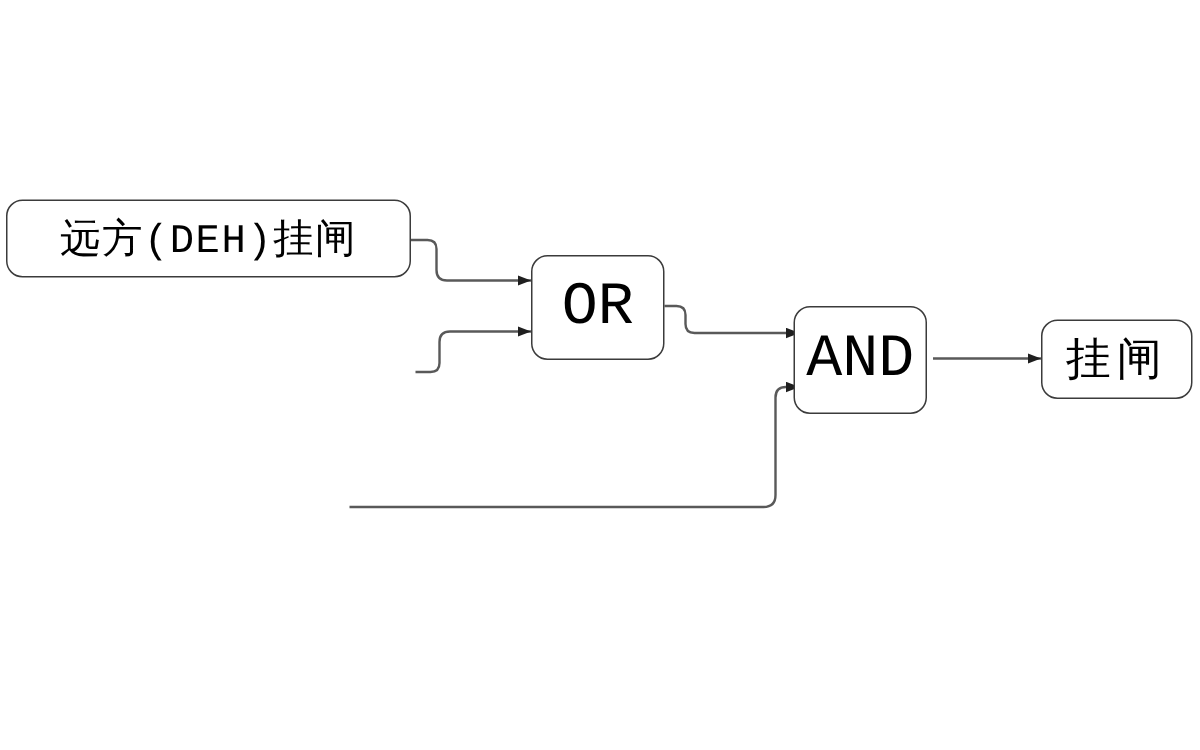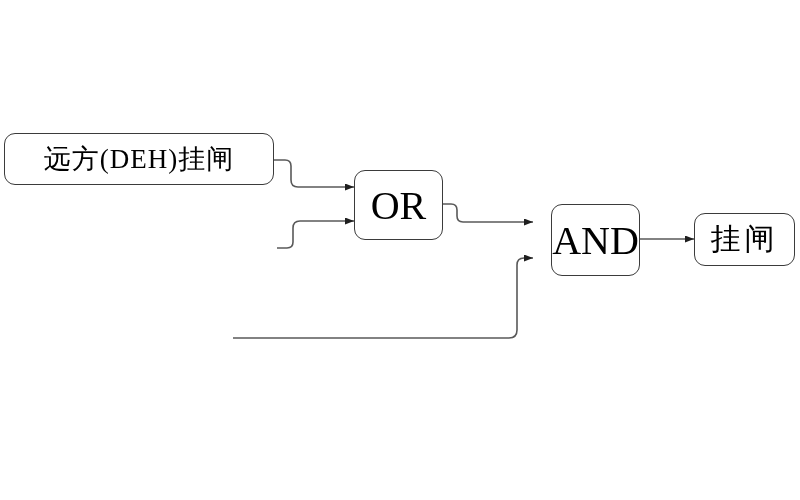--- a/index.html
+++ b/index.html
@@ -5,21 +5,21 @@
   html, body {
     margin: 0;
     padding: 0;
     background: #ffffff;
   }
   #canvas {
     position: relative;
     width: 800px;
     height: 500px;
     background: var(--background, #ffffff);
-    font-family: Liberation Serif, serif;
+    font-family: Liberation Mono, monospace;
     overflow: hidden;
   }
   .node {
     position: absolute;
     box-sizing: border-box;
     border: 1.7px solid var(--box-border, #3b3b3b);
     border-radius: 11px;
     background: #ffffff;
     display: flex;
     align-items: center;
@@ -28,21 +28,21 @@
     white-space: nowrap;
   }
   .node-cjk   { font-size: 27px; letter-spacing: 1px; }
   .node-gate  { font-size: 40px; }
   .node-out   { font-size: 30px; letter-spacing: 4px; }
 
   #box-input-remote { left: 4px;   top: 133px; width: 270px; height: 52px; }
   #box-input-local  { left: 3px;   top: 223px; width: 274px; height: 50px; }
   #box-input-ets    { left: 3px;   top: 312px; width: 230px; height: 53px; }
   #box-gate-or      { left: 354px; top: 170px; width: 89px;  height: 70px; }
-  #box-gate-and     { left: 551px; top: 204px; width: 89px;  height: 72px; }
+  #box-gate-and     { left: 529px; top: 204px; width: 89px;  height: 72px; }
   #box-output       { left: 694px; top: 213px; width: 101px; height: 53px; text-align: right; }
 
   #wires {
     position: absolute;
     left: 0; top: 0;
     width: 800px; height: 500px;
     pointer-events: none;
   }
   .connector {
     fill: none;

